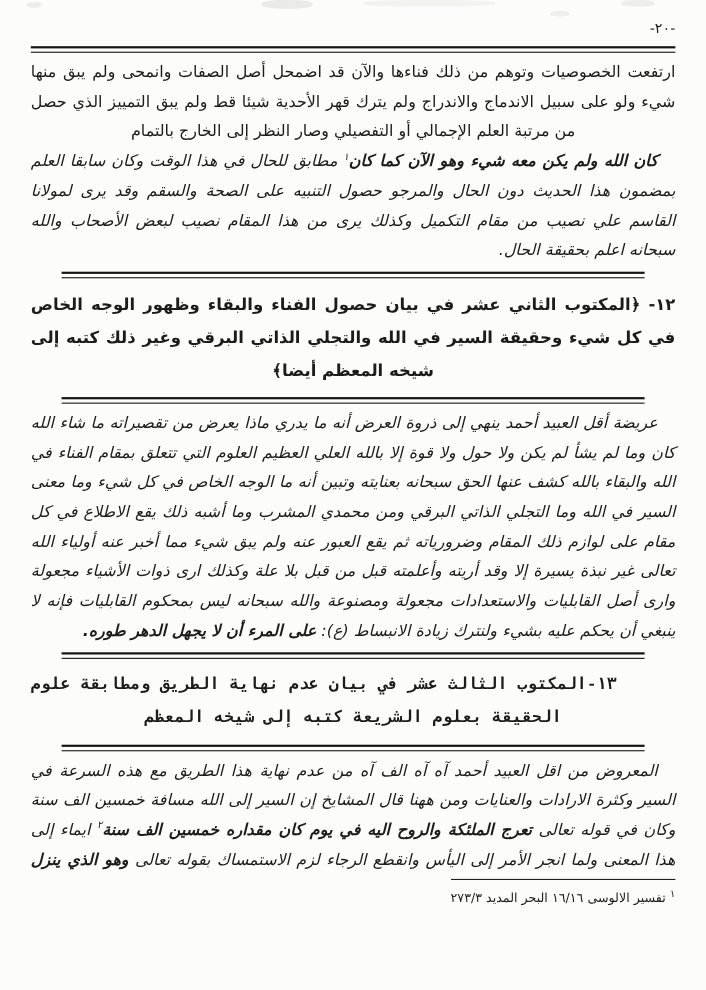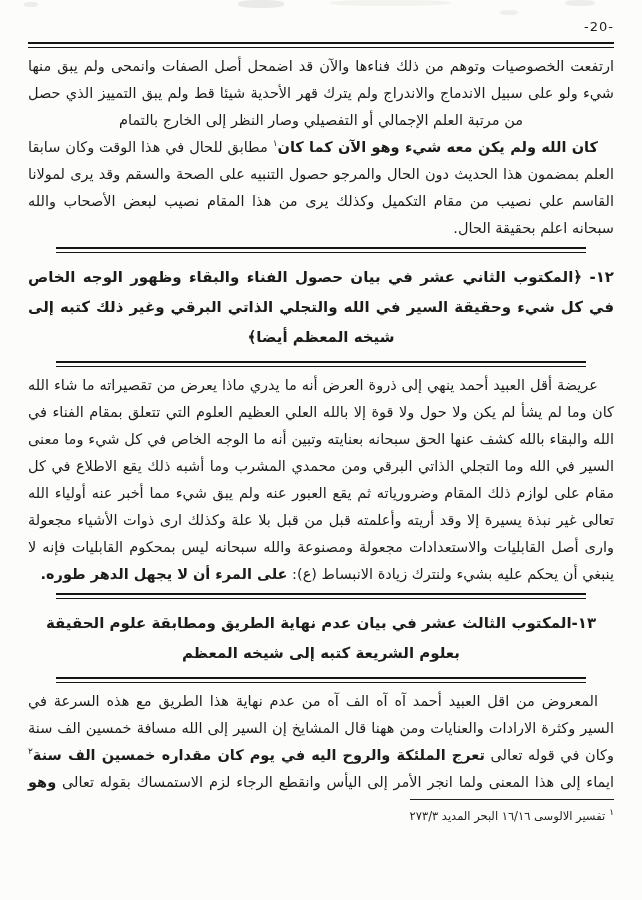--- a/index.html
+++ b/index.html
@@ -39,36 +39,36 @@
 
   main { padding:5px 28px 0 28px; max-height:748px; overflow:hidden; }
 
   .para {
     margin:0;
     font-size:14.5px;
     line-height:27px;
     text-align:justify;
     text-justify:inter-word;
   }
-  .para.indent { text-indent:16px; }
+  .para.indent { text-indent:16px;font-style:italic; }
   .para.last-center { text-align-last:center; }
   .bold { font-weight:bold; }
 
   sup.fnref {
     font-size:9px; line-height:0; vertical-align:6px; font-weight:normal;
   }
 
   .heading {
     margin:0; padding:4px 0;
     font-size:15px; font-weight:bold;
     line-height:30px;
     text-align:justify;
     text-align-last:center;
   }
-  .heading.single { text-align:center; }
+  .heading.single { text-align:left;font-family:Liberation Mono, monospace; }
 
   .footnotes {
     position:absolute;
     left:28px; right:28px; top:799px;
     font-size:11.5px; line-height:19.5px;
   }
   .fn-sep {
     width:204px; height:0;
     border-top:1.5px solid #22211f;
     margin-bottom:7px;
@@ -81,21 +81,21 @@
 
 <div class="page">
 
   <div class="smudge s1"></div>
   <div class="smudge s2"></div>
   <div class="smudge s3"></div>
   <div class="smudge s4"></div>
   <div class="smudge s5"></div>
 
   <header class="page-header">
-    <span class="num">-20-</span>
+    <span class="num">-٢٠-</span>
   </header>
 
   <div class="rule"></div>
 
   <main>
 
     <p class="para last-center">ارتفعت الخصوصيات وتوهم من ذلك فناءها والآن قد اضمحل أصل الصفات وانمحى ولم يبق منها شيء ولو على سبيل الاندماج والاندراج ولم يترك قهر الأحدية شيئا قط ولم يبق التمييز الذي حصل من مرتبة العلم الإجمالي أو التفصيلي وصار النظر إلى الخارج بالتمام</p>
 
     <p class="para indent"><span class="bold">كان الله ولم يكن معه شيء وهو الآن كما كان</span><sup class="fnref">١</sup><span> مطابق للحال في هذا الوقت وكان سابقا العلم بمضمون هذا الحديث دون الحال والمرجو حصول التنبيه على الصحة والسقم وقد يرى لمولانا القاسم علي نصيب من مقام التكميل وكذلك يرى من هذا المقام نصيب لبعض الأصحاب والله سبحانه اعلم بحقيقة الحال.</span></p>
 

